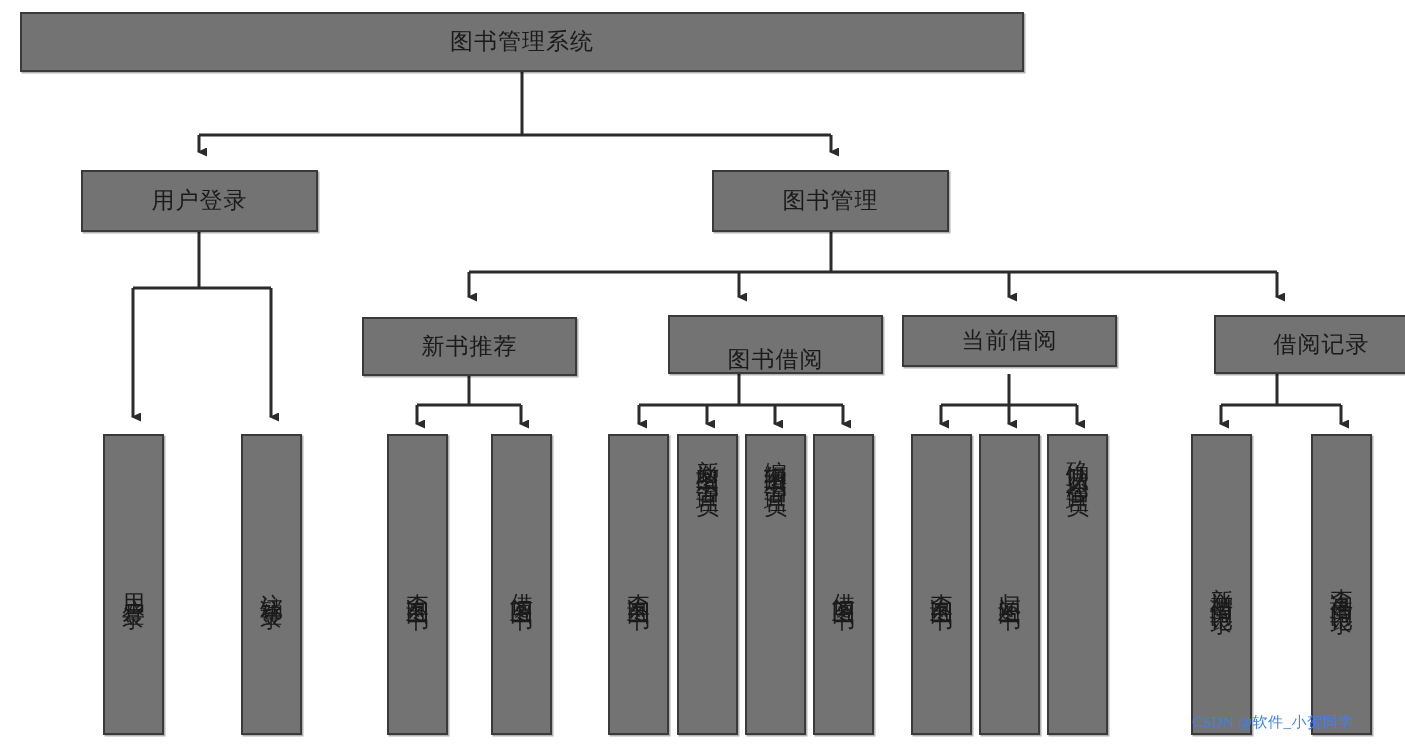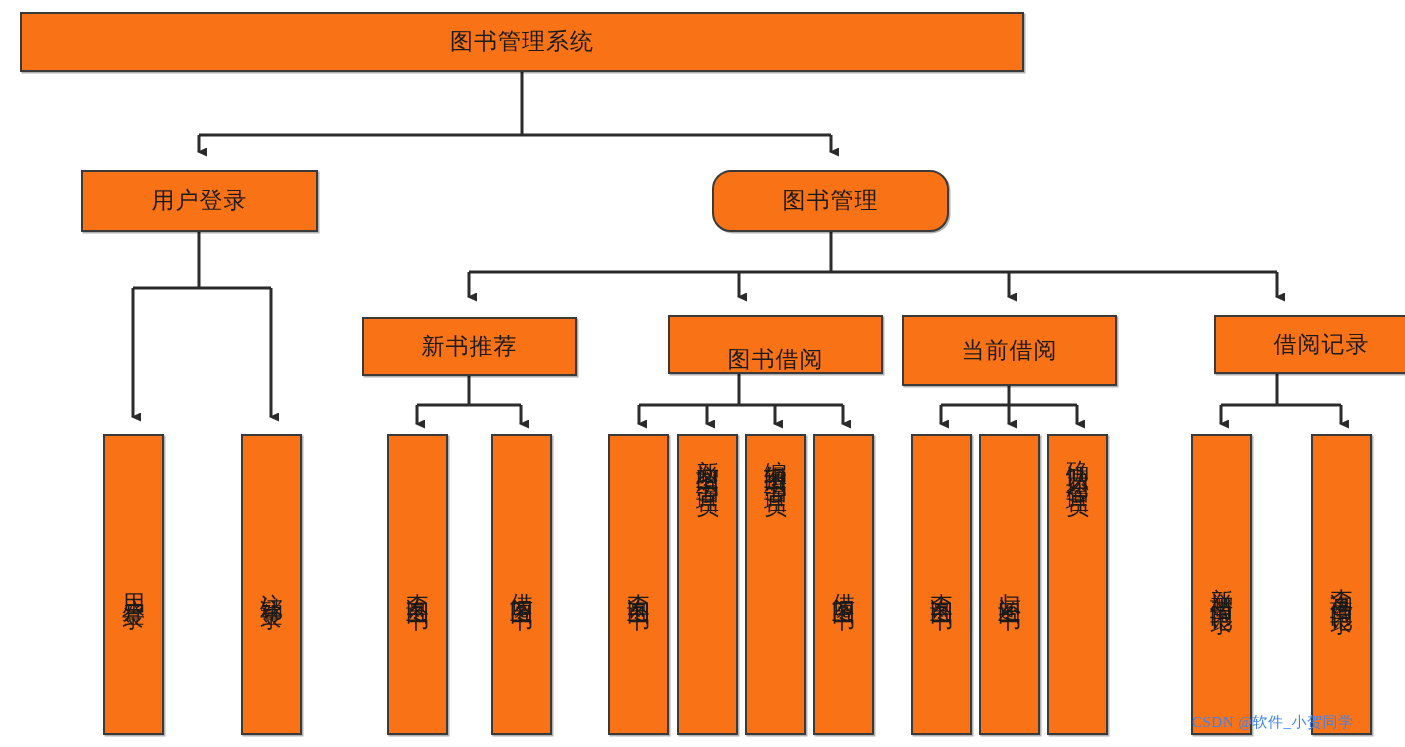--- a/index.html
+++ b/index.html
@@ -22,21 +22,21 @@
     position: absolute;
     left: 0;
     top: 0;
     width: 1405px;
     height: 747px;
     pointer-events: none;
   }
   .node {
     position: absolute;
     box-sizing: border-box;
-    background: #f97316;
+    background: #737373;
     border: 2px solid #3a3a3a;
     box-shadow: 1.5px 1.5px 0 rgba(0,0,0,0.30);
     display: flex;
     align-items: center;
     justify-content: center;
     color: #1a1a1a;
   }
   .node.horiz .node-label {
     font-size: 23px;
     line-height: 1.1;
@@ -129,31 +129,31 @@
     </g>
   </svg>
 
   <div class="node horiz" style="left:20px; top:12px; width:1004px; height:60px;">
     <span class="node-label">图书管理系统</span>
   </div>
 
   <div class="node horiz" style="left:81px; top:170px; width:237px; height:62px;">
     <span class="node-label">用户登录</span>
   </div>
-  <div class="node horiz" style="left:712px; top:170px; width:237px; height:62px;border-radius:19px;">
+  <div class="node horiz" style="left:712px; top:170px; width:237px; height:62px;">
     <span class="node-label">图书管理</span>
   </div>
 
   <div class="node horiz" style="left:362px; top:317px; width:215px; height:59px;">
     <span class="node-label">新书推荐</span>
   </div>
   <div class="node horiz" style="left:668px; top:315px; width:215px; height:59px;align-items:flex-end;">
     <span class="node-label">图书借阅</span>
   </div>
-  <div class="node horiz" style="left:902px; top:315px; width:215px; height:71px;">
+  <div class="node horiz" style="left:902px; top:315px; width:215px; height:52px;">
     <span class="node-label">当前借阅</span>
   </div>
   <div class="node horiz" style="left:1170px; top:315px; width:215px; height:59px;margin-left:44px;">
     <span class="node-label">借阅记录</span>
   </div>
 
   <div class="node vert mid" style="left:103px; top:434px; width:61px; height:301px;">
     <span class="node-label">用户登录</span>
   </div>
   <div class="node vert mid" style="left:241px; top:434px; width:61px; height:301px;">

